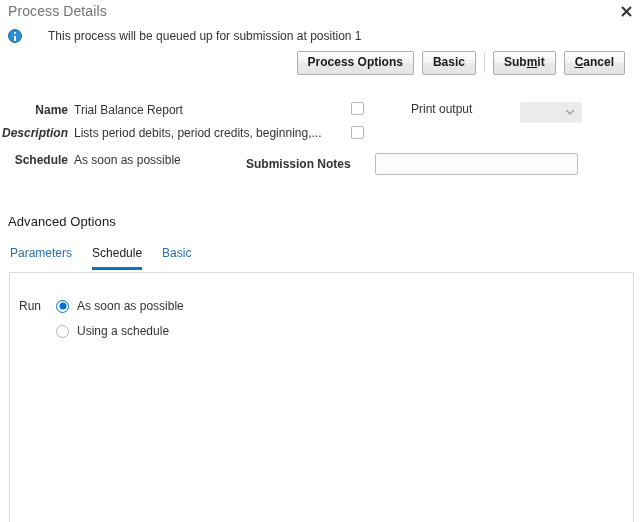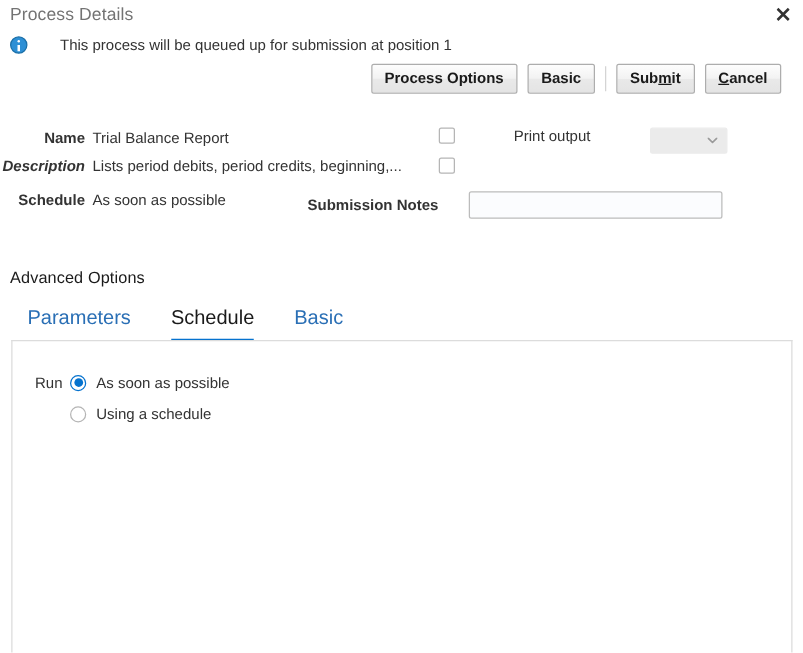--- a/index.html
+++ b/index.html
@@ -248,29 +248,28 @@
     letter-spacing: 0.1px;
   }
   .tabs {
     position: absolute;
     left: 10px;
     top: 246px;
     display: flex;
     align-items: flex-end;
   }
   .tab {
-    font-size: 16px;
+    font-size: 12px;
     color: #2a6fb5;
     padding: 0 0 7px 0;
     margin-right: 20px;
     cursor: pointer;
     white-space: nowrap;
     border-bottom: 3px solid transparent;
     box-sizing: border-box;
-    margin-left: 12px;
   }
   .tab.active {
     color: #1a1a1a;
     border-bottom-color: #0572ce;
   }
 
   .panel {
     position: absolute;
     left: 9px;
     top: 272px;
@@ -289,21 +288,21 @@
   }
   .radio-row {
     display: flex;
     align-items: center;
     margin-bottom: 11px;
   }
   .run-label {
     font-size: 12px;
     color: #333333;
     width: 31px;
-    text-align: right;
+    text-align: left;
     white-space: nowrap;
     margin-right: 6px;
   }
   .run-label.spacer { visibility: hidden; }
   .radio {
     width: 13px;
     height: 13px;
     border-radius: 50%;
     border: 1px solid #b5b5b5;
     background: #ffffff;

